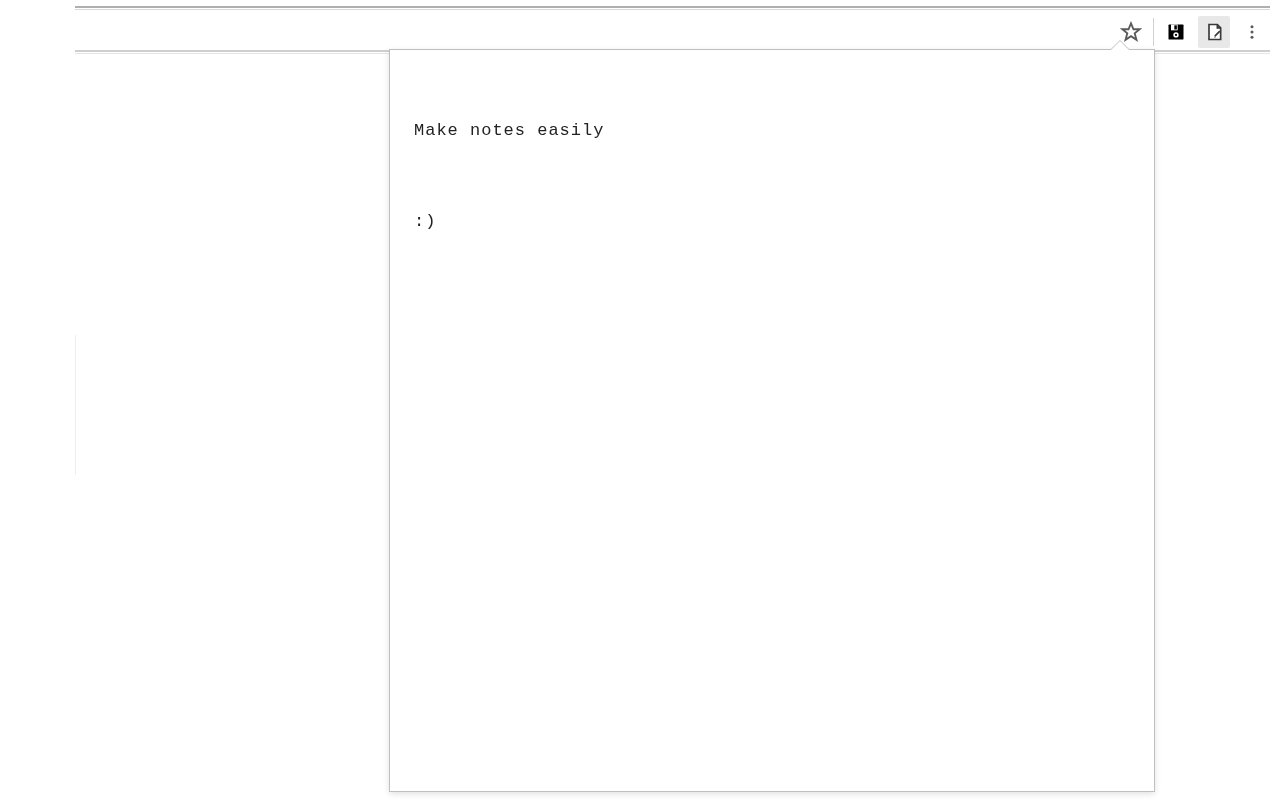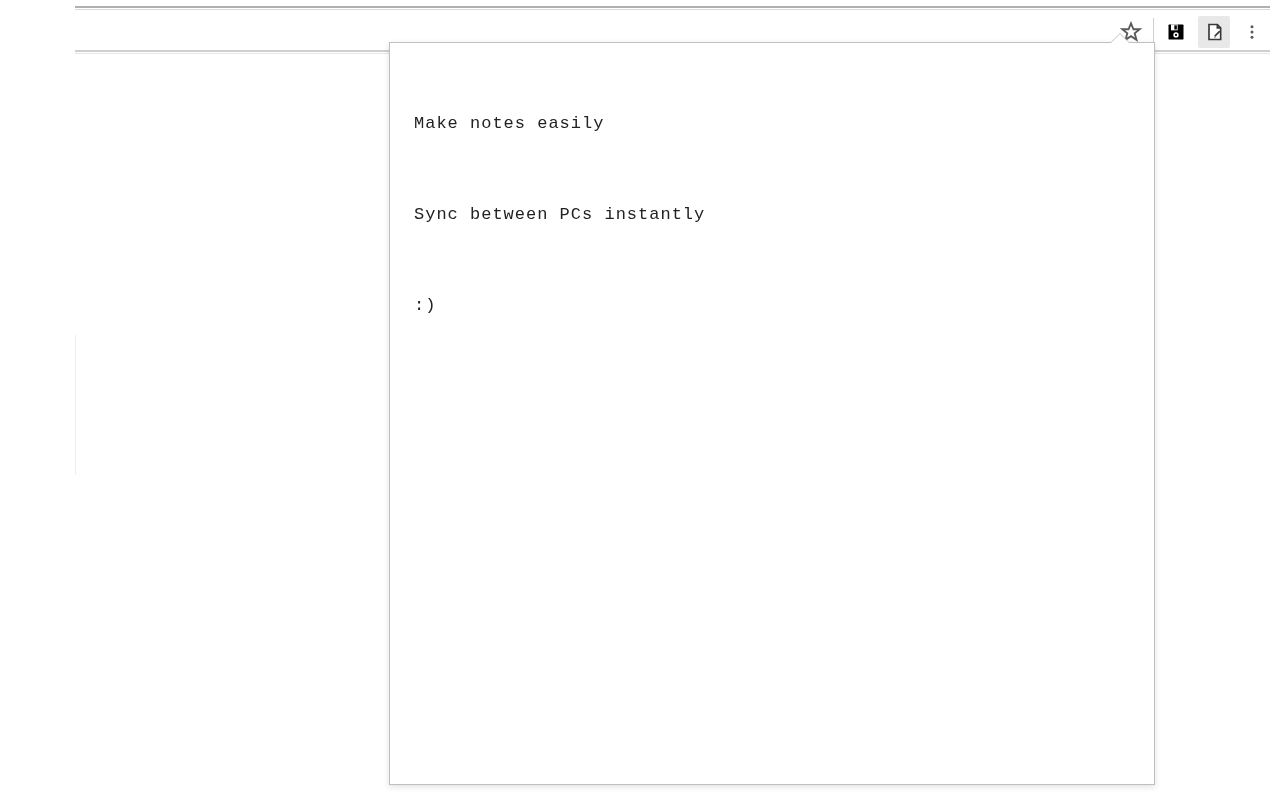--- a/index.html
+++ b/index.html
@@ -81,21 +81,21 @@
   }
   .chrome-strip-bottom.shadow {
     top: 53px;
     height: 1px;
     background: #e6e6e6;
   }
 
   
   .popup {
     position: absolute;
-    top: 42px;
+    top: 49px;
     left: 389px;
     width: 766px;
     height: 743px;
     background: #ffffff;
     border: 1px solid #bfbfbf;
     box-shadow: 0 2px 6px rgba(0,0,0,0.12);
   }
 
   .popup-arrow {
     position: absolute;
@@ -201,16 +201,15 @@
 
 <div class="chrome-strip-bottom"></div>
 <div class="chrome-strip-bottom shadow"></div>
 
 <div class="left-edge"></div>
 
 <div class="popup">
   <div class="popup-arrow"></div>
   <div class="note-area">
     <p class="note-line">Make notes easily</p>
-    <p class="note-line">Sync between PCs instantly</p>
     <p class="note-line">:)</p>
   </div>
 </div>
 
 </body></html>

